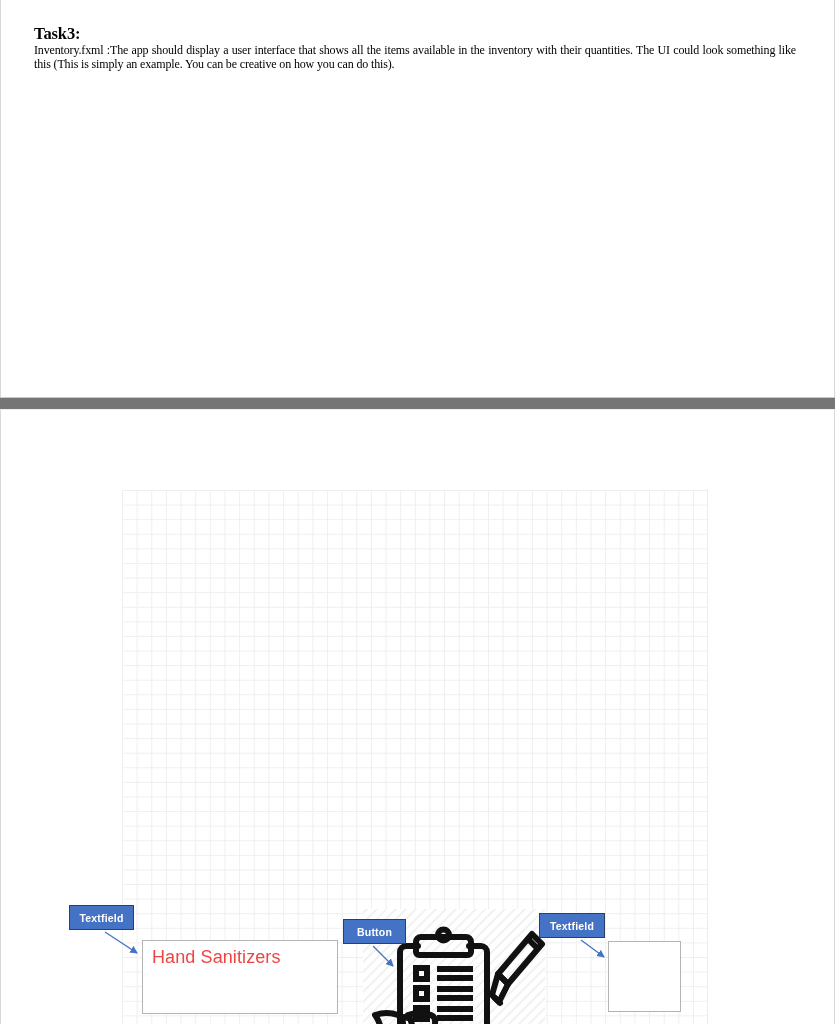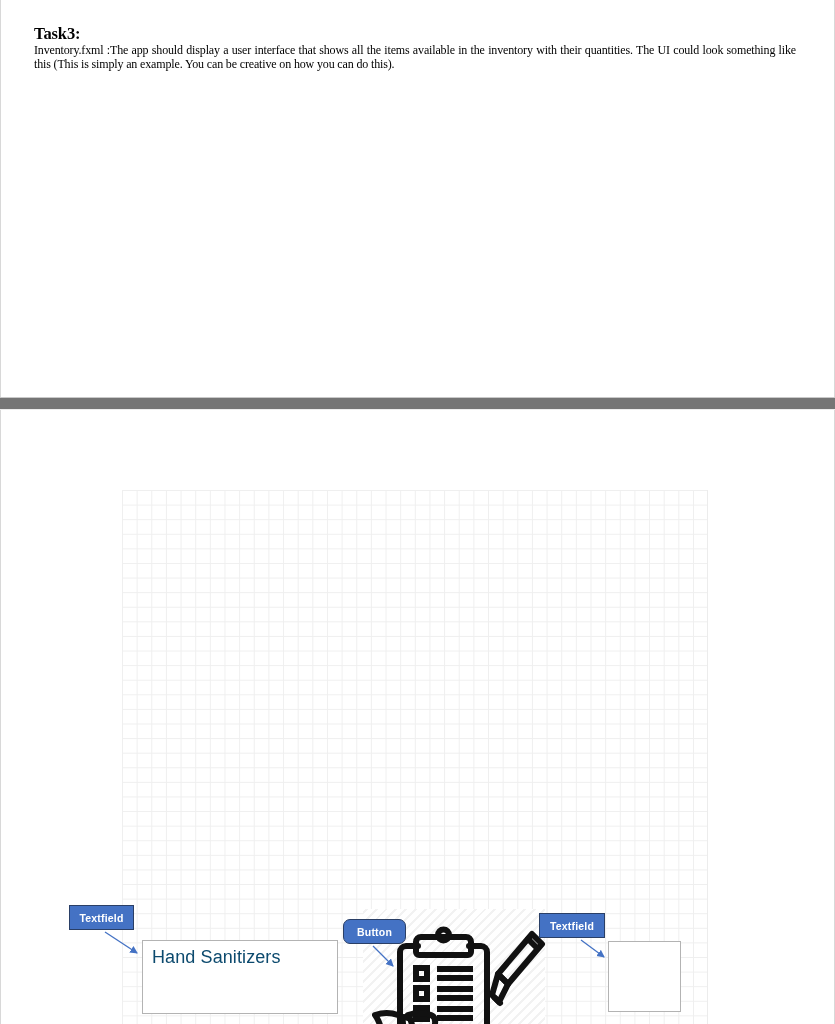--- a/index.html
+++ b/index.html
@@ -101,41 +101,41 @@
     background: #ffffff;
     border: 1.5px solid #b3b3b3;
   }
   .tf-large { left: 141px; top: 530px; width: 196px; height: 74px; }
   .tf-small { left: 607px; top: 531px; width: 73px; height: 71px; }
   .tf-text {
     position: absolute;
     left: 9px; top: 6px;
     font-family: "Liberation Sans", sans-serif;
     font-size: 18px;
-    color: #0c4a6e;
+    color: #ef4444;
     letter-spacing: 0.1px;
     white-space: nowrap;
   }
 
   
   .callout {
     position: absolute;
     background: #4472c4;
     border: 1.2px solid #2a3f66;
     color: #ffffff;
     font-family: "Liberation Sans", sans-serif;
     font-size: 10.5px;
     font-weight: bold;
     letter-spacing: 0.2px;
     display: flex;
     align-items: center;
     justify-content: center;
   }
   .c-tf1    { left: 68px;  top: 495px; width: 65px; height: 25px; }
-  .c-btn1   { left: 342px; top: 509px; width: 63px; height: 25px; border-radius: 7px; }
+  .c-btn1   { left: 342px; top: 509px; width: 63px; height: 25px; }
   .c-tf2    { left: 538px; top: 503px; width: 66px; height: 25px; }
 
   .arrow-svg {
     position: absolute;
     left: 0; top: 0;
     width: 835px; height: 400px;
     overflow: visible;
     pointer-events: none;
   }
 

